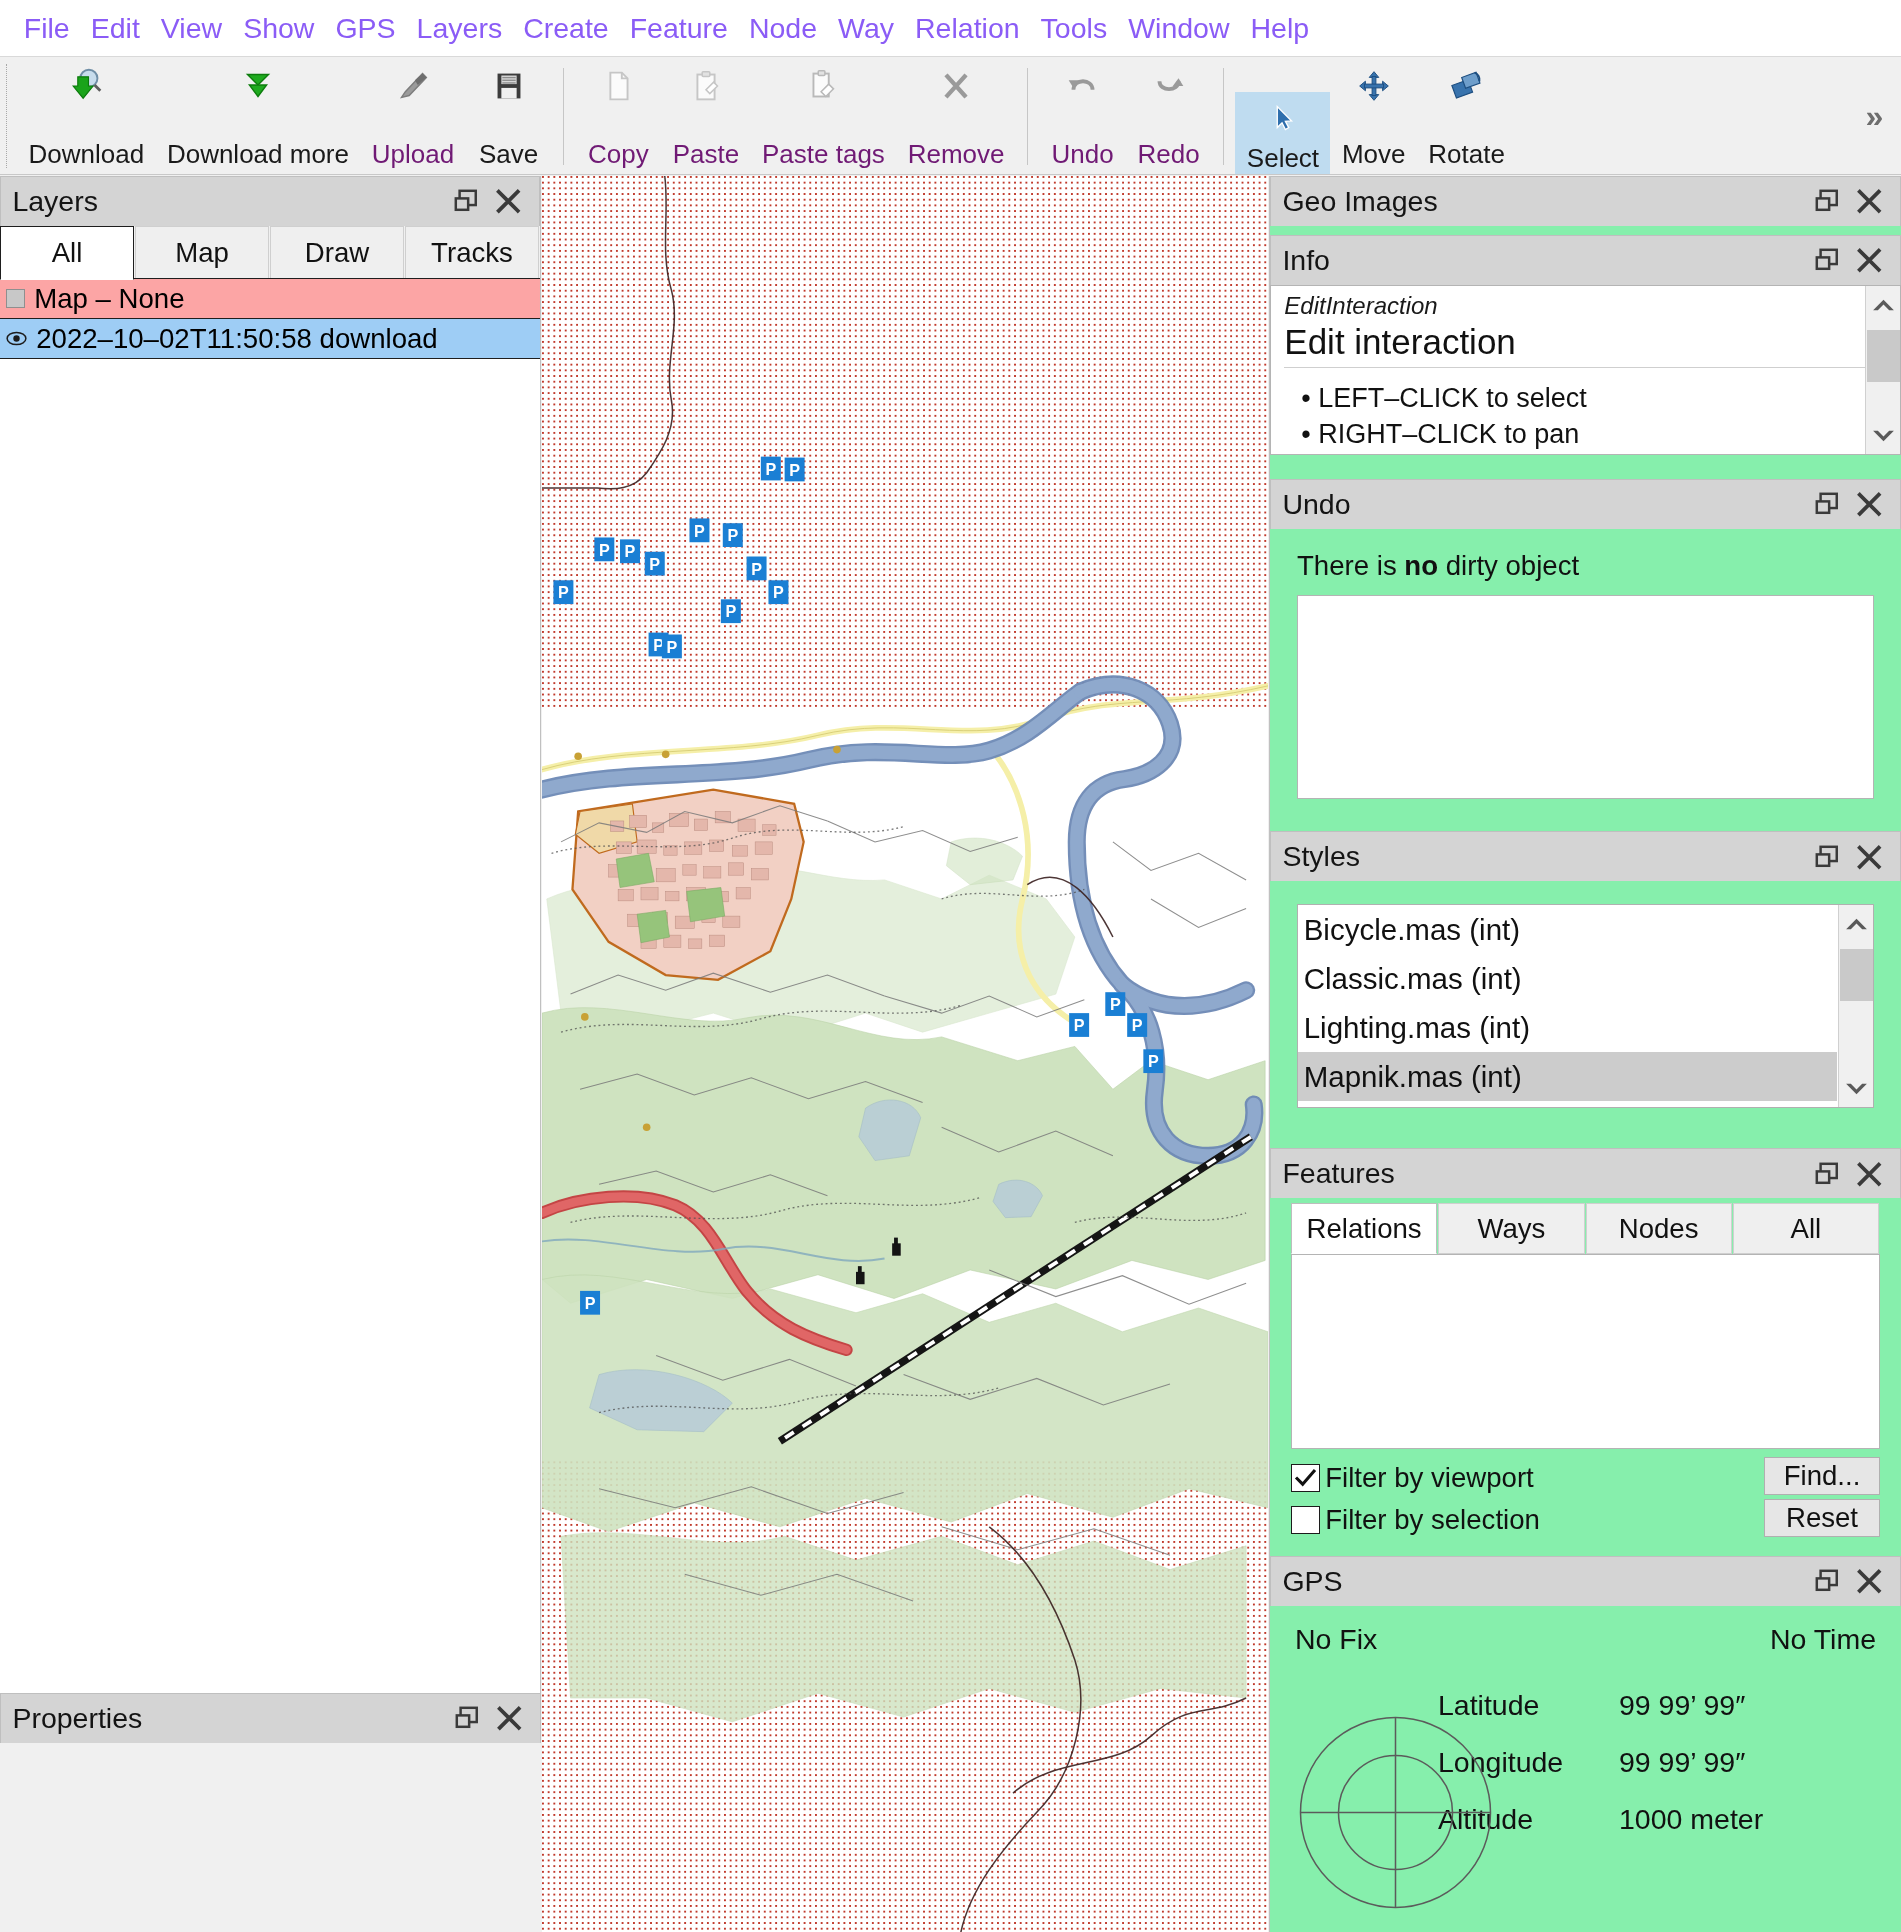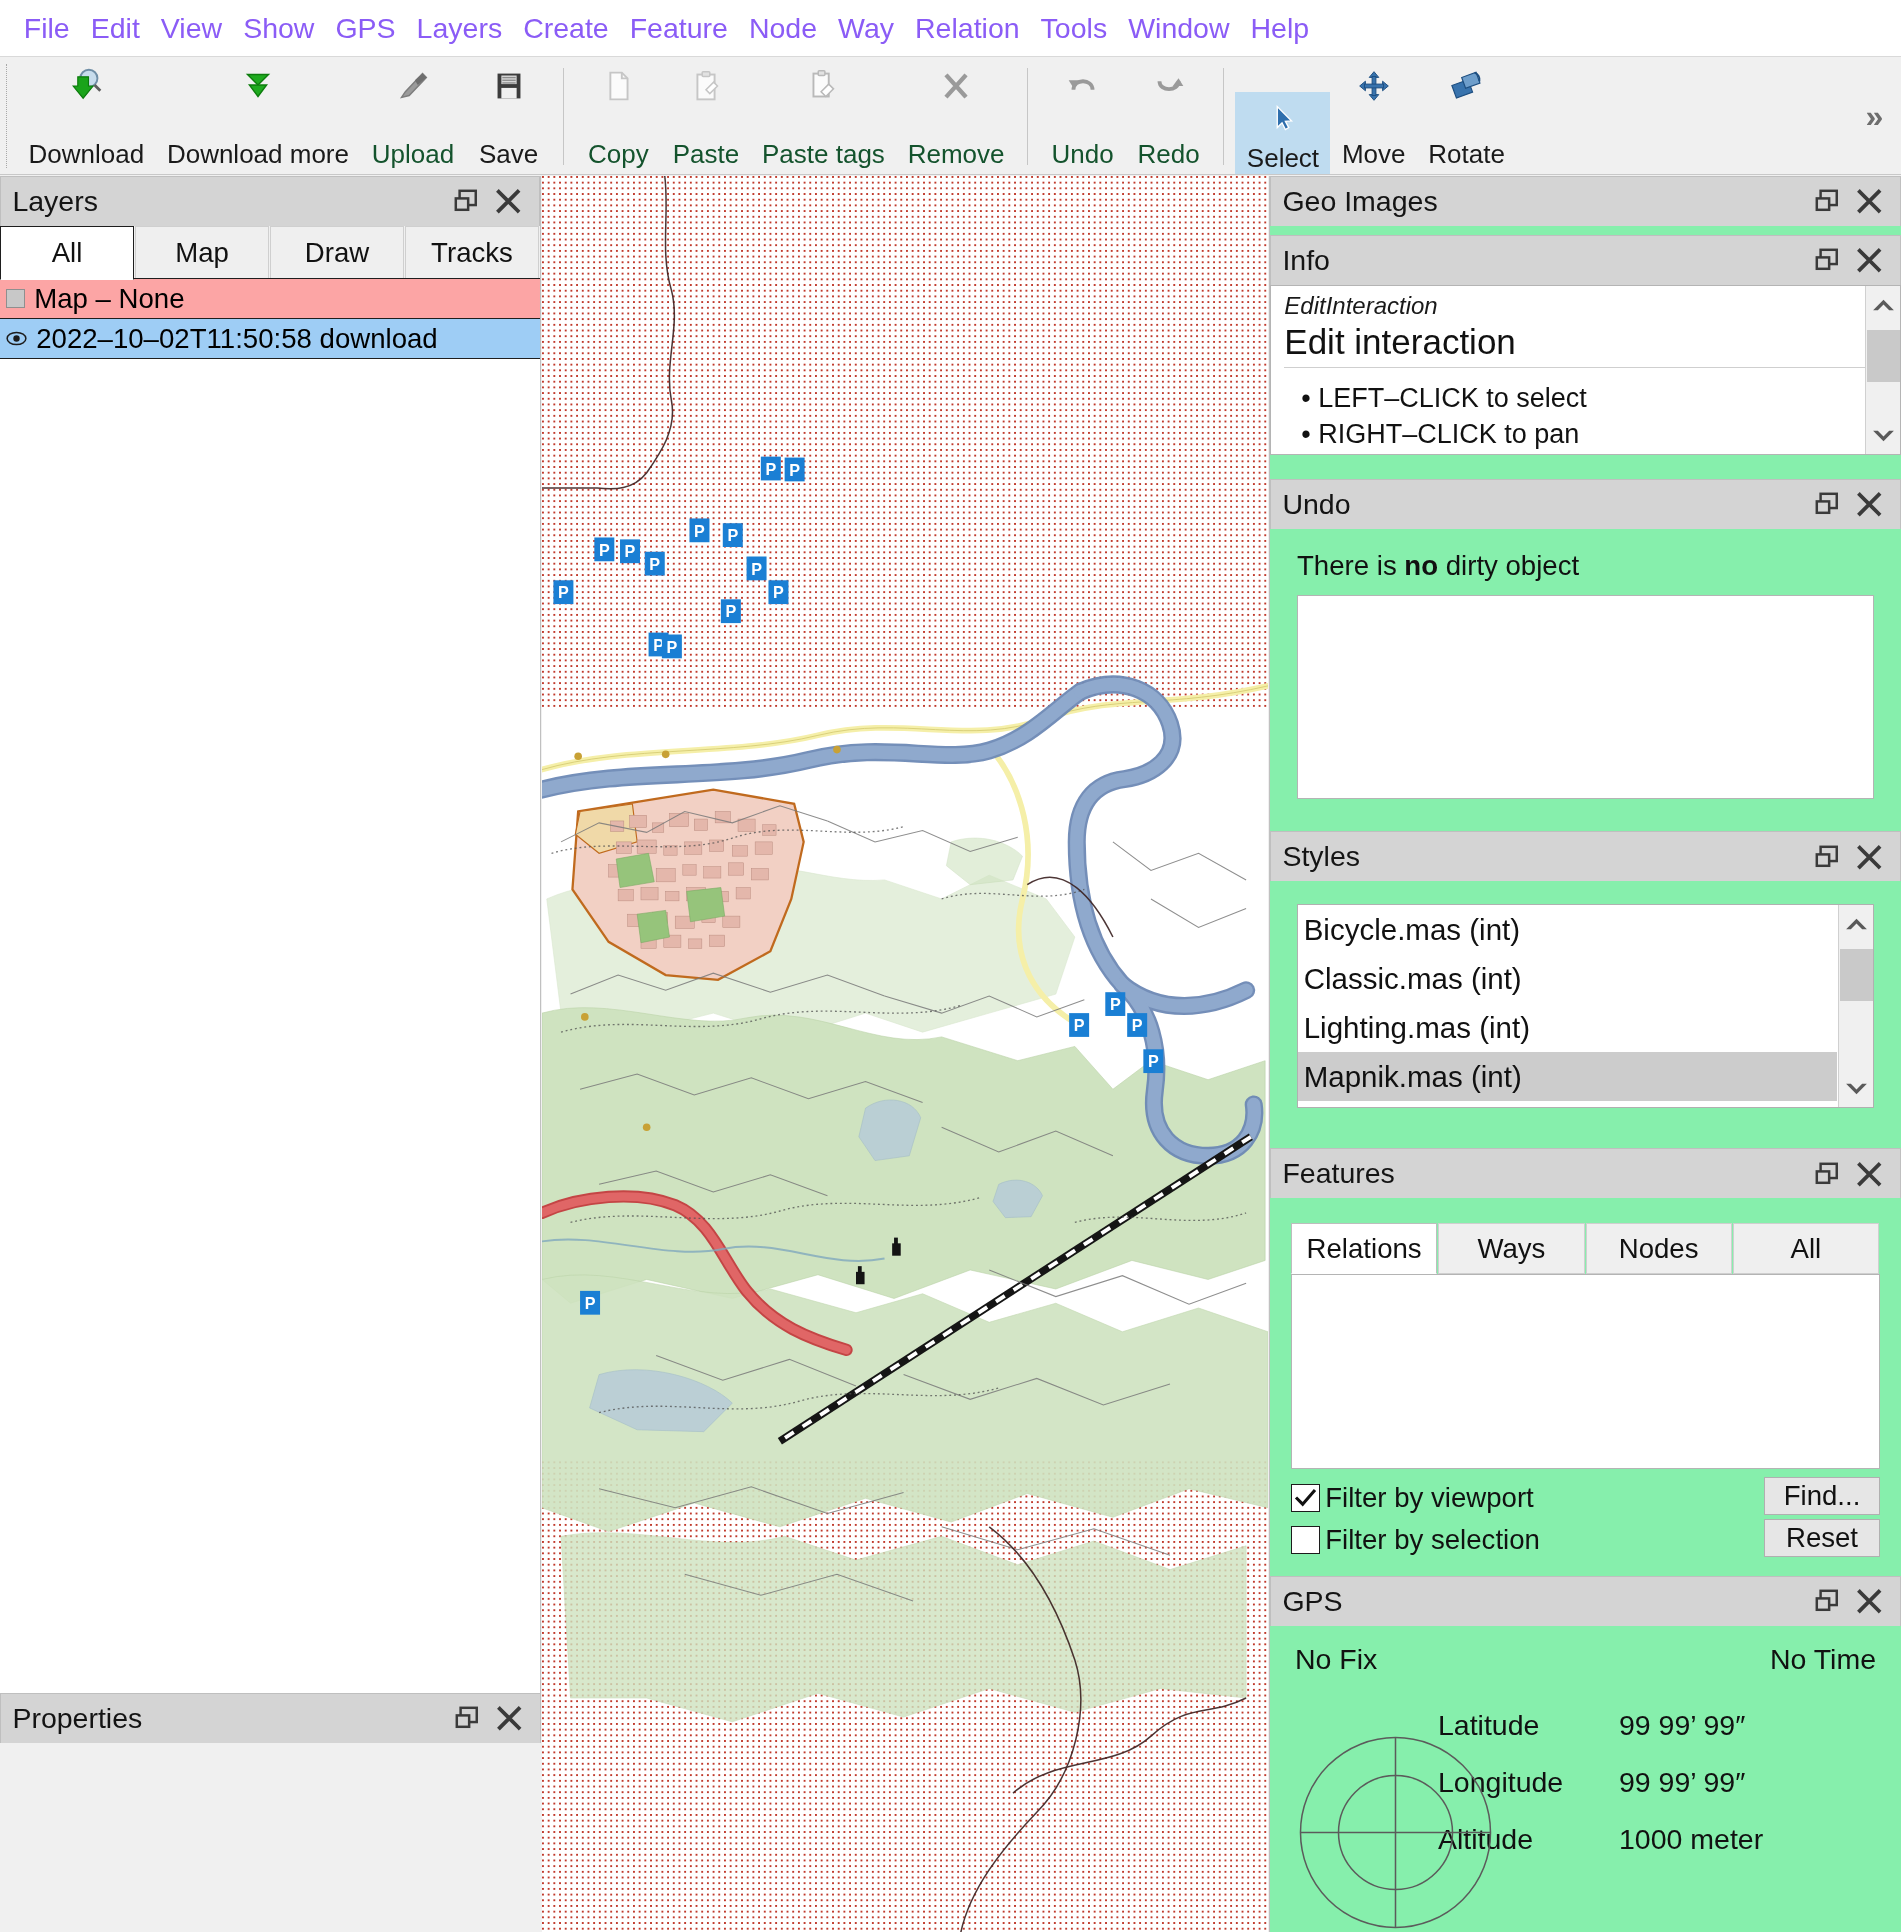--- a/index.html
+++ b/index.html
@@ -40,21 +40,21 @@
   .tb-group { display: flex; align-items: stretch; }
   .tb-sep { width: 1px; background: #c6c6c6; margin: 9.5px 11.4px; }
   .tb-btn {
     min-width: 86px; padding: 5.7px 11.4px 3.8px 11.4px;
     display: flex; flex-direction: column; align-items: center; justify-content: space-between;
     cursor: default;
   }
   .tb-btn.active { background: #bfdcf0; margin-top: 34px; }
   .tb-icon { height: 44px; display: flex; align-items: center; justify-content: center; }
   .tb-label { font-size: 26px; color: #1a1a1a; margin-top: 3.8px; white-space: nowrap; }
-  .tb-btn.disabled .tb-label { color: #14532d; }
+  .tb-btn.disabled .tb-label { color: #701a75; }
   .tb-overflow {
     margin-left: auto; display: flex; align-items: center; justify-content: center;
     width: 57px; font-size: 32px; color: #6e6e6e; font-weight: bold; letter-spacing: -3.8px;
   }
 
   
   #left-dock {
     position: absolute; top: 176px; left: 0; width: 541px; height: 1757px;
     background: #f0f0f0;
     border-right: 1px solid #c0c0c0;
@@ -802,21 +802,21 @@
             <rect x="8" y="4" width="17" height="15" fill="none" stroke="#3a3a3a" stroke-width="2.6"></rect>
             <rect x="4" y="12" width="13" height="12" fill="#d4d4d4" stroke="#3a3a3a" stroke-width="2.6"></rect>
           </svg>
         </div>
         <div class="title-btn">
           <svg width="28.5" height="28.5" viewBox="0 0 30 30">
             <path d="M5 5 L25 25 M25 5 L5 25" stroke="#3a3a3a" stroke-width="4" stroke-linecap="square"></path>
           </svg>
         </div>
       </div>
-      <div style="padding-top:25px;">
+      <div style="padding-top:5px;">
         <div class="feat-tabbar">
           <div class="feat-tab active">
             <span>Relations</span>
           </div>
           <div class="feat-tab">
             <span>Ways</span>
           </div>
           <div class="feat-tab">
             <span>Nodes</span>
           </div>

